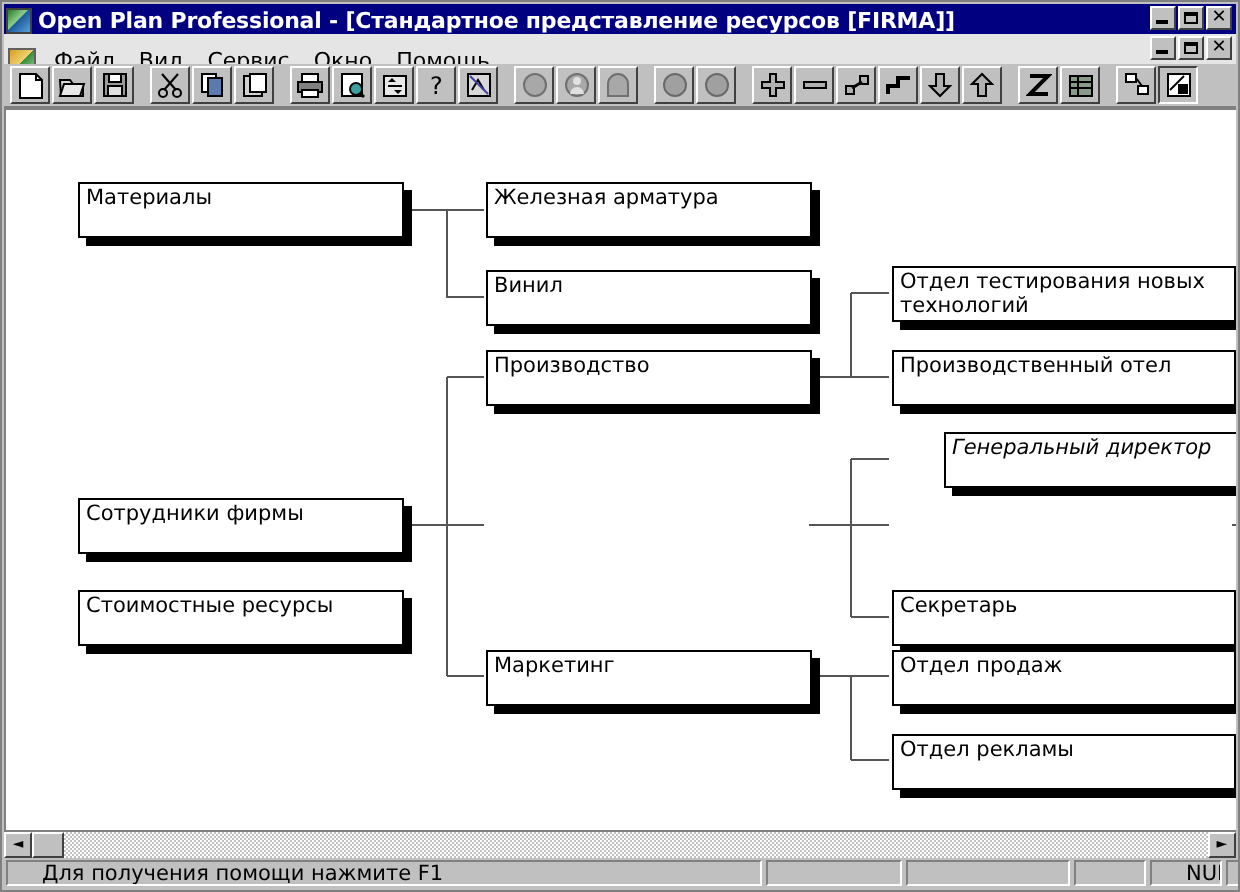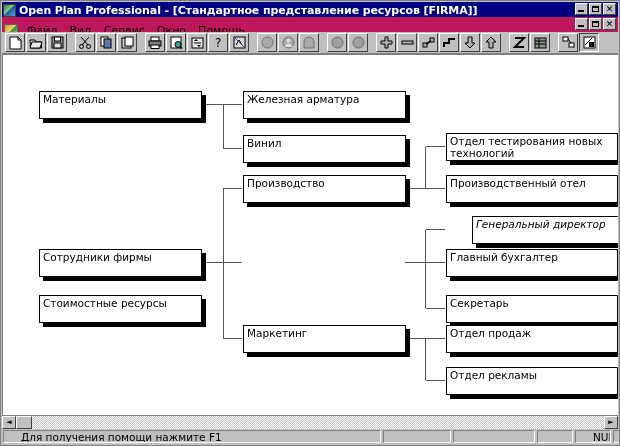--- a/index.html
+++ b/index.html
@@ -67,21 +67,21 @@
   }
   .winbtn.max::after{
     content:""; position:absolute; left:2px; top:2px; width:7px;height:6px;
     border:1px solid #000; border-top-width:2px; box-sizing:border-box;
   }
   .winbtn.cls{ font-weight:bold; font-size:9px; line-height:11px;}
 
   
   .menubar {
     position: absolute; left: 1px; top: 16px; right: 1px; height: 26px;
-    background: #be185d;
+    background: #e5e5e5;
     display: flex; align-items: center;
   }
   .menu-doc-icon {
     width: 14px; height: 13px; margin: 0 3px 0 2px;
     background: linear-gradient(135deg,#d8a020 0%,#f0d070 50%,#3a8a3a 51%,#90d090 100%);
     border: 1px solid #606060;
     box-sizing: border-box;
   }
   .menu-item {
     padding: 1px 6px;
@@ -483,23 +483,20 @@
       </div>
       <div class="node" style="left:443px; top:120px; width:172px; height:28px;">
         <span>Производственный отел</span>
       </div>
       <div class="node" style="left:469px; top:161px; width:167px; height:28px;font-style:italic;">
         <span>Генеральный директор</span>
       </div>
       <div class="node" style="left:36px; top:194px; width:163px; height:28px;">
         <span>Сотрудники фирмы</span>
       </div>
-      <div class="node" style="left:443px; top:194px; width:172px; height:28px;">
-        <span>Главный бухгалтер</span>
-      </div>
       <div class="node" style="left:443px; top:240px; width:172px; height:28px;">
         <span>Секретарь</span>
       </div>
       <div class="node" style="left:36px; top:240px; width:163px; height:28px;">
         <span>Стоимостные ресурсы</span>
       </div>
       <div class="node" style="left:240px; top:270px; width:163px; height:28px;">
         <span>Маркетинг</span>
       </div>
       <div class="node" style="left:443px; top:270px; width:172px; height:28px;">

